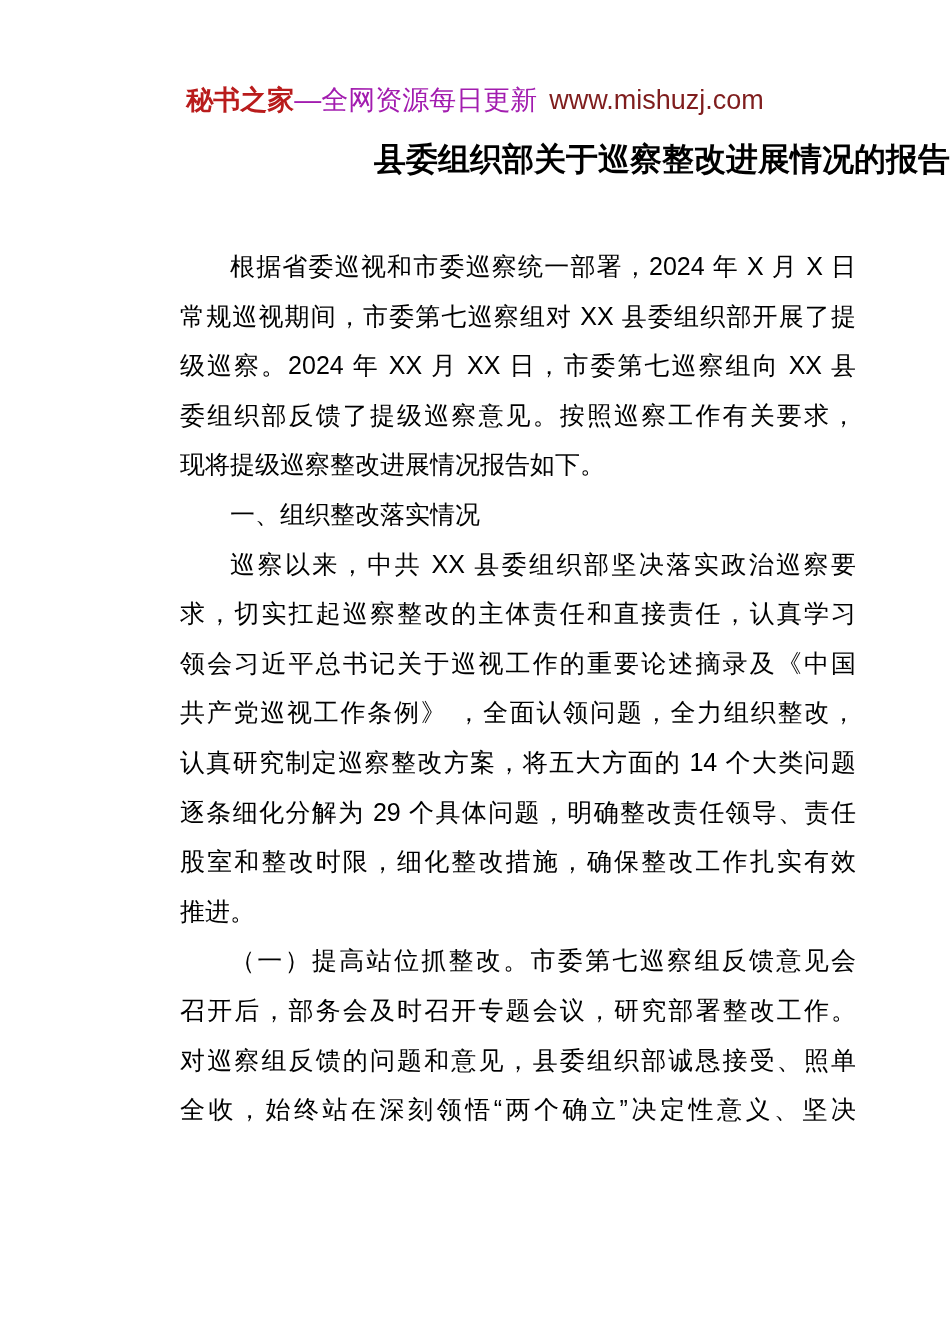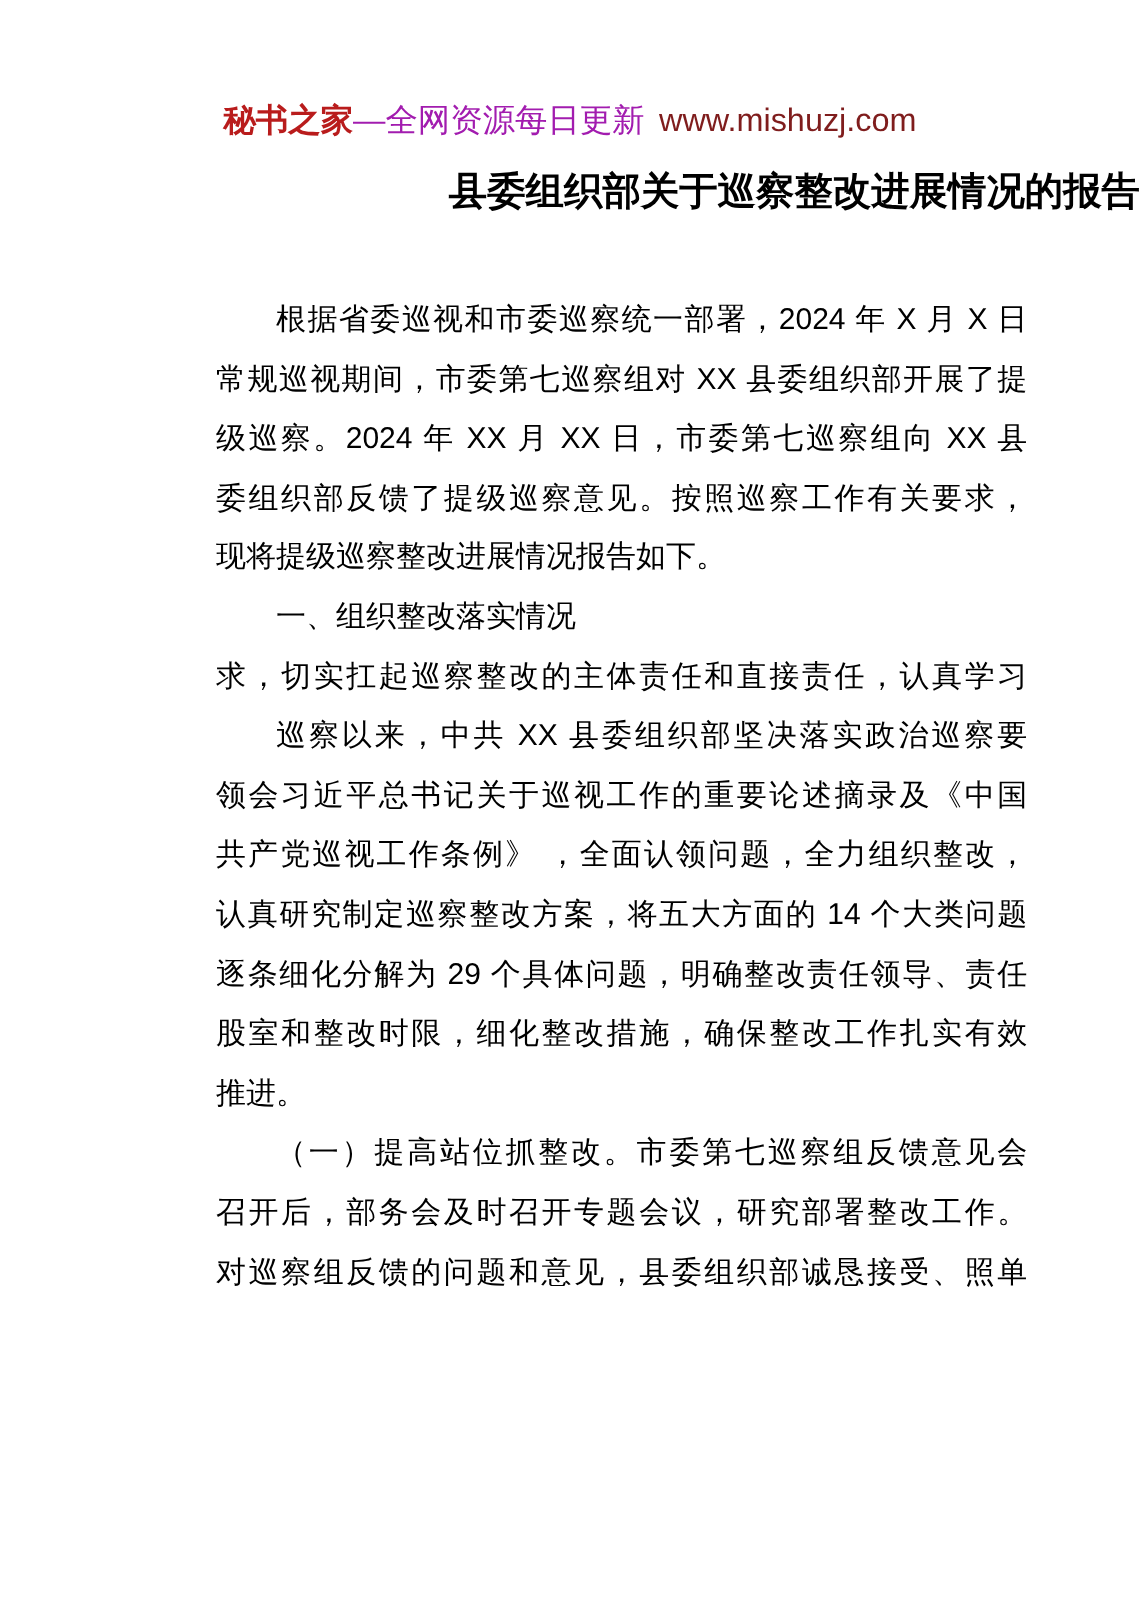--- a/index.html
+++ b/index.html
@@ -65,26 +65,27 @@
 
   <h1 class="doc-title">县委组织部关于巡察整改进展情况的报告</h1>
 
   <div class="doc-body">
       <div class="line indent just">根据省委巡视和市委巡察统一部署，2024 年 X 月 X 日</div>
       <div class="line just">常规巡视期间，市委第七巡察组对 XX 县委组织部开展了提</div>
       <div class="line just">级巡察。2024 年 XX 月 XX 日，市委第七巡察组向 XX 县</div>
       <div class="line just">委组织部反馈了提级巡察意见。按照巡察工作有关要求，</div>
       <div class="line">现将提级巡察整改进展情况报告如下。</div>
       <div class="line indent">一、组织整改落实情况</div>
+      <div class="line indent just">巡察以来，中共 XX 县委组织部坚决落实政治巡察要</div>
       <div class="line just">求，切实扛起巡察整改的主体责任和直接责任，认真学习</div>
-      <div class="line indent just">巡察以来，中共 XX 县委组织部坚决落实政治巡察要</div>
       <div class="line just">领会习近平总书记关于巡视工作的重要论述摘录及《中国</div>
       <div class="line just">共产党巡视工作条例》 ，全面认领问题，全力组织整改，</div>
       <div class="line just">认真研究制定巡察整改方案，将五大方面的 14 个大类问题</div>
       <div class="line just">逐条细化分解为 29 个具体问题，明确整改责任领导、责任</div>
       <div class="line just">股室和整改时限，细化整改措施，确保整改工作扎实有效</div>
       <div class="line">推进。</div>
       <div class="line indent just">（一）提高站位抓整改。市委第七巡察组反馈意见会</div>
       <div class="line just">召开后，部务会及时召开专题会议，研究部署整改工作。</div>
       <div class="line just">对巡察组反馈的问题和意见，县委组织部诚恳接受、照单</div>
+      <div class="line just">全收，始终站在深刻领悟“两个确立”决定性意义、坚决</div>
     </div>
 
 </div>
 
 </body></html>

